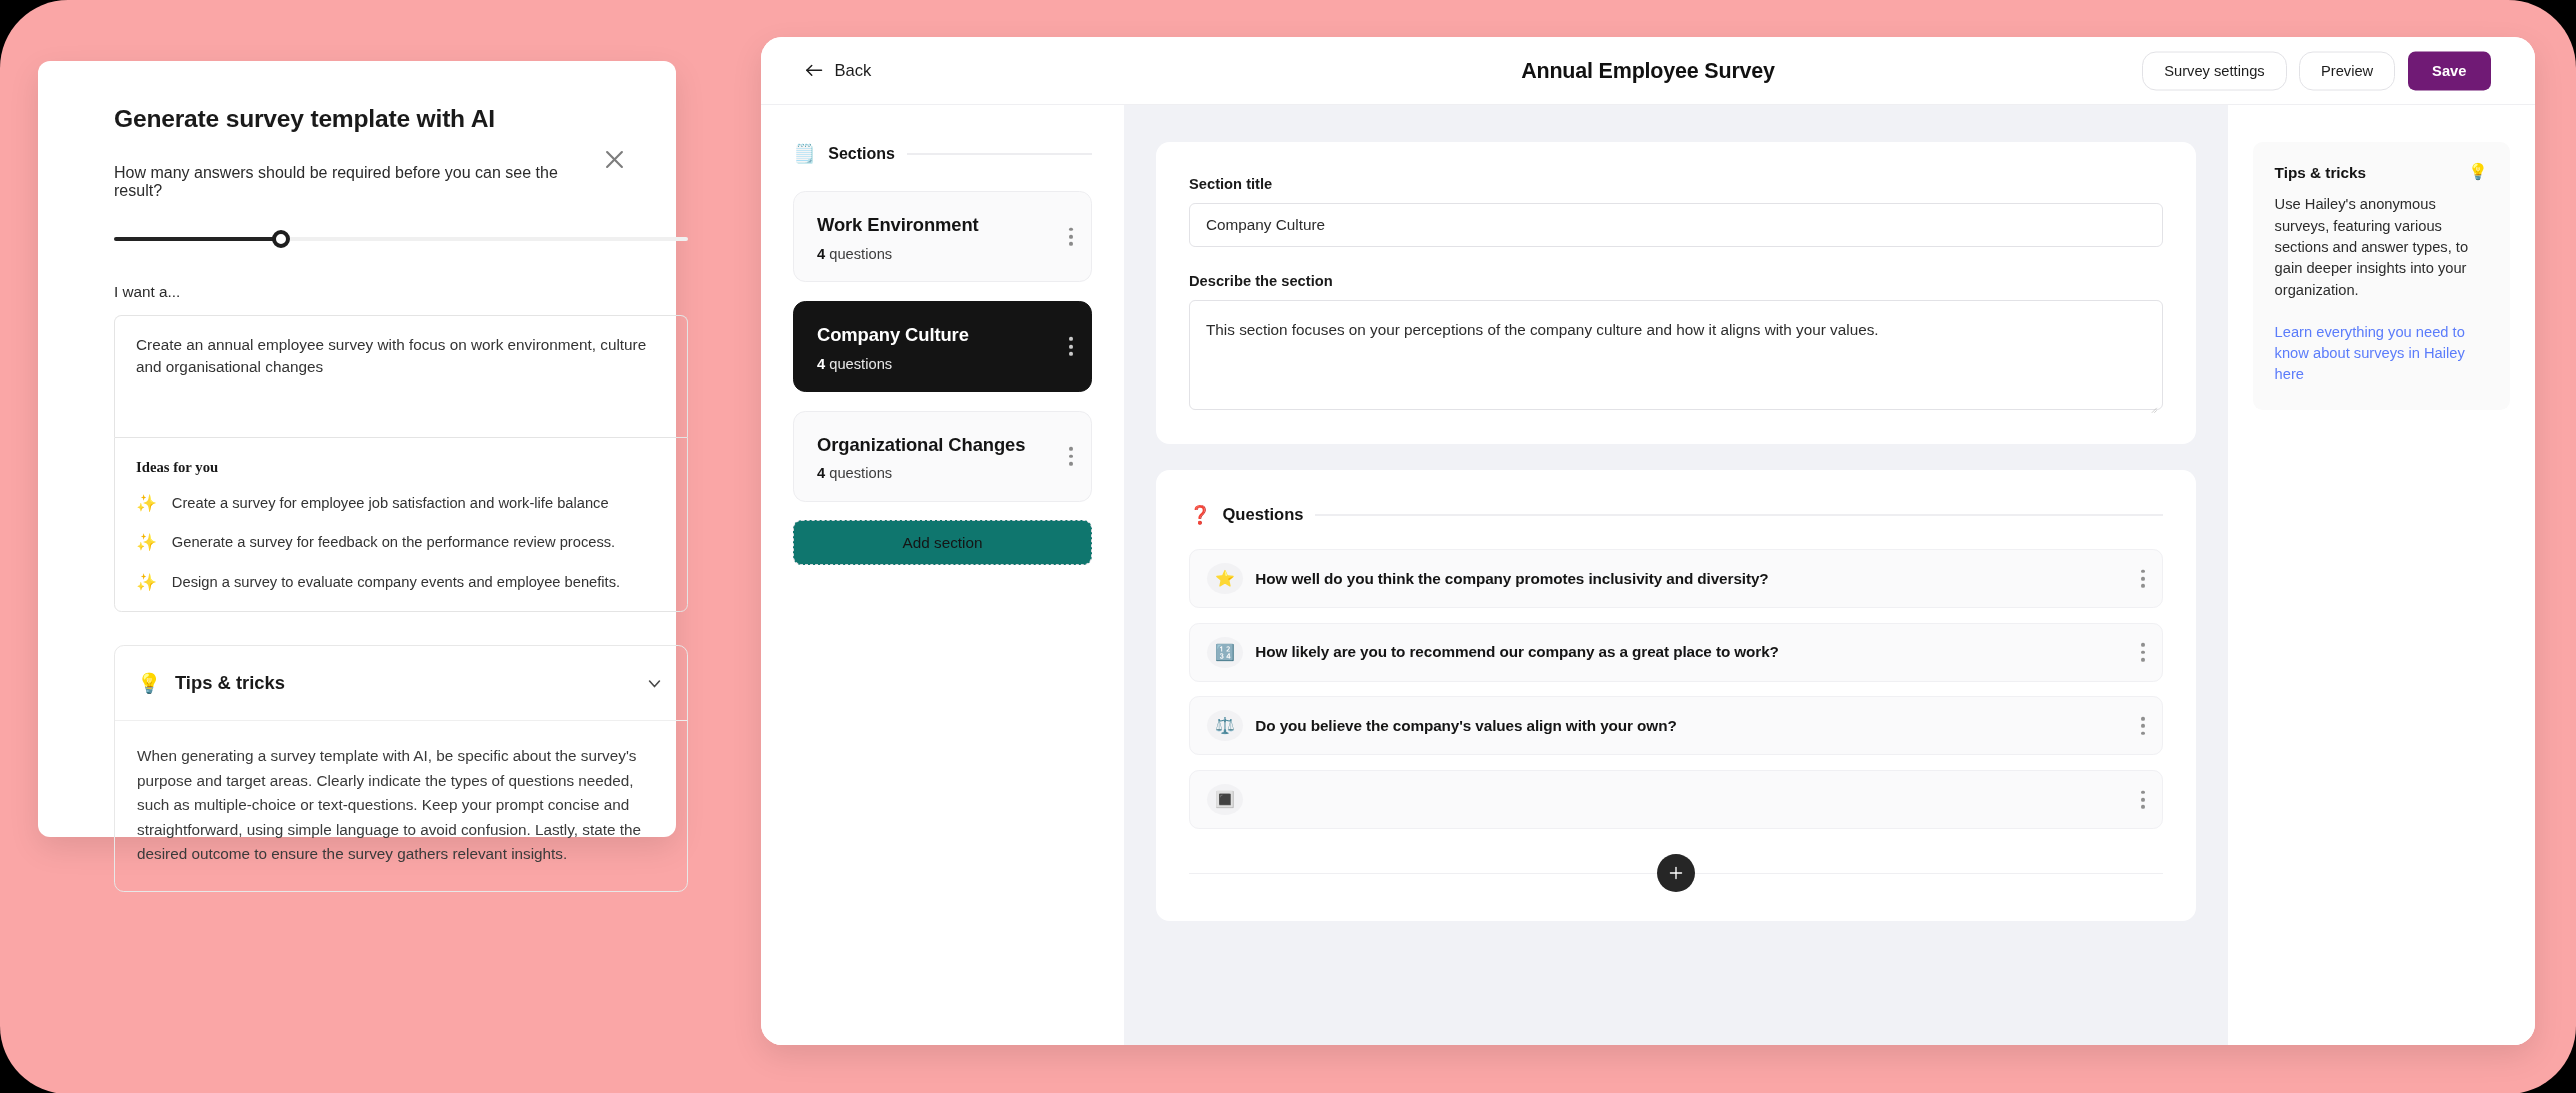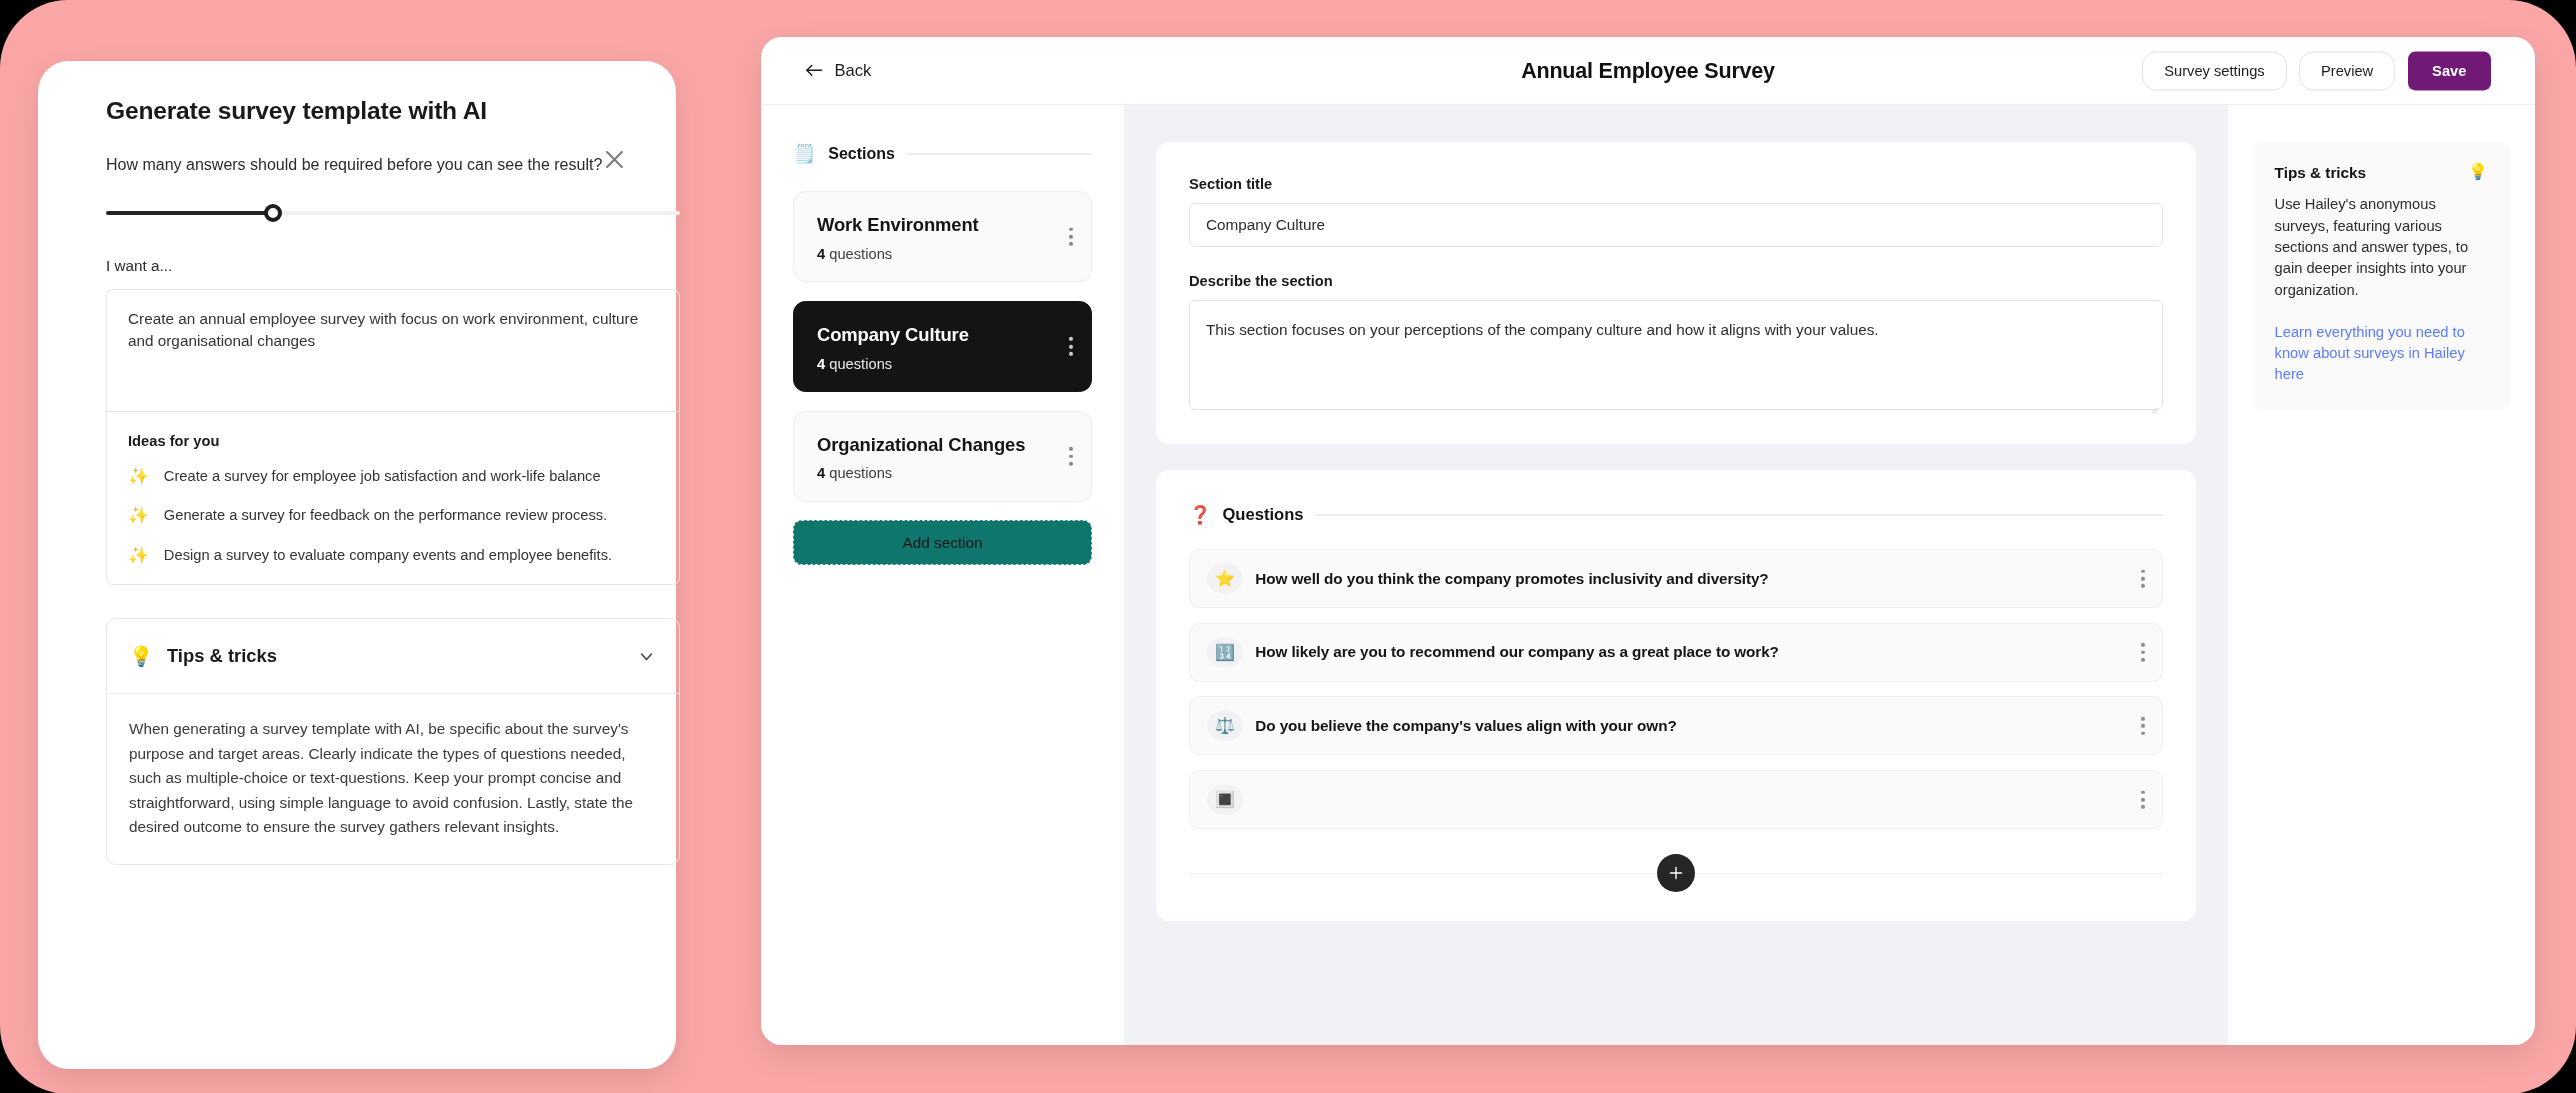--- a/index.html
+++ b/index.html
@@ -14,25 +14,25 @@
     width: 2576px; height: 1094px;
     background: #FAA6A6;
     border-radius: 68px;
     overflow: hidden;
   }
 
   
   #left-modal {
     position: absolute;
     left: 38px; top: 61px;
-    width: 638px; height: 1008px;
+    width: 638px; height: 776px;
     background: #FFFFFF;
-    border-radius: 31px;
+    border-radius: 12px;
     box-shadow: 0 11px 31px rgba(0,0,0,0.10);
-    padding: 0;
+    padding: 8px;
   }
   #left-modal-inner { padding: 36px 0 0 0; height: 100%; }
   .lm-pad { padding: 0 68px 0 68px; }
 
   .lm-title {
     font-size: 24.6px; font-weight: 700; color: #1a1a1a;
     letter-spacing: -0.2px;
   }
   .close-x {
     position: absolute; right: 43px; top: 80px;
@@ -84,20 +84,21 @@
   }
   .ideas-box {
     width: 574px;
     border: 1.2px solid #E4E4E4;
     border-radius: 0 0 7.4px 7.4px;
     padding: 21px 21px 18.4px 21px;
   }
   .ideas-title {
     font-size: 14.7px; font-weight: 700; color: #1a1a1a;
     margin-bottom: 17px;
+    font-family: Liberation Serif, serif;
   }
   .idea-row {
     display: flex; gap: 14.7px; align-items: flex-start;
     margin-bottom: 18.4px; cursor: pointer;
   }
   .idea-row:last-child { margin-bottom: 0; }
   .idea-spark { font-size: 17px; line-height: 1.25; flex: none; }
   .idea-text { font-size: 14.7px; line-height: 1.4; color: #333; }
 
   .tips-card {

